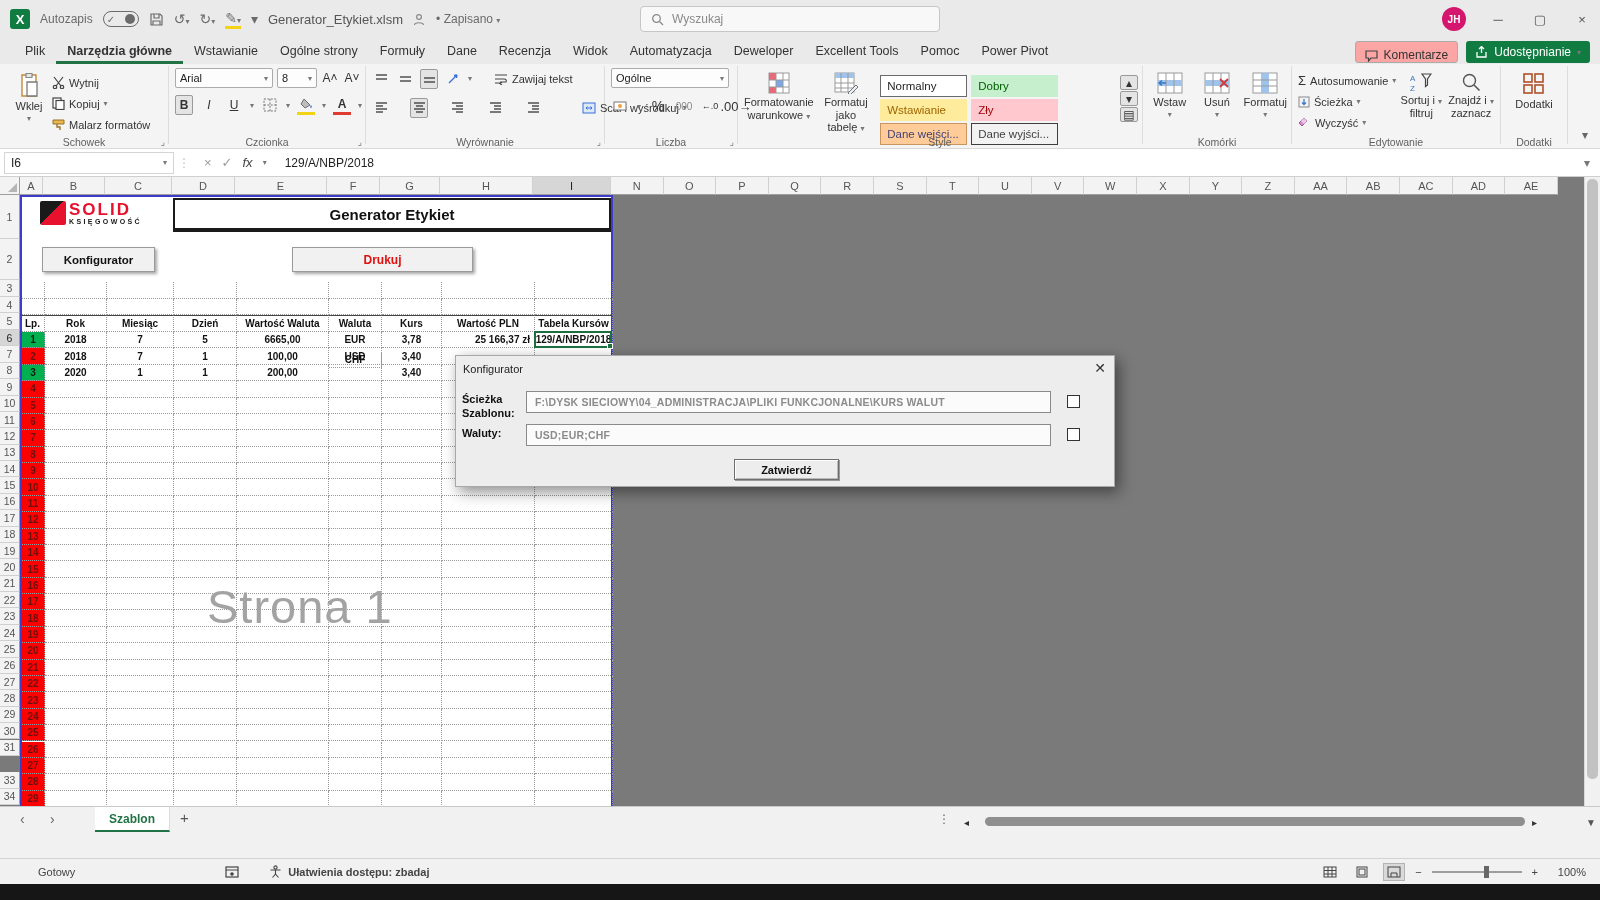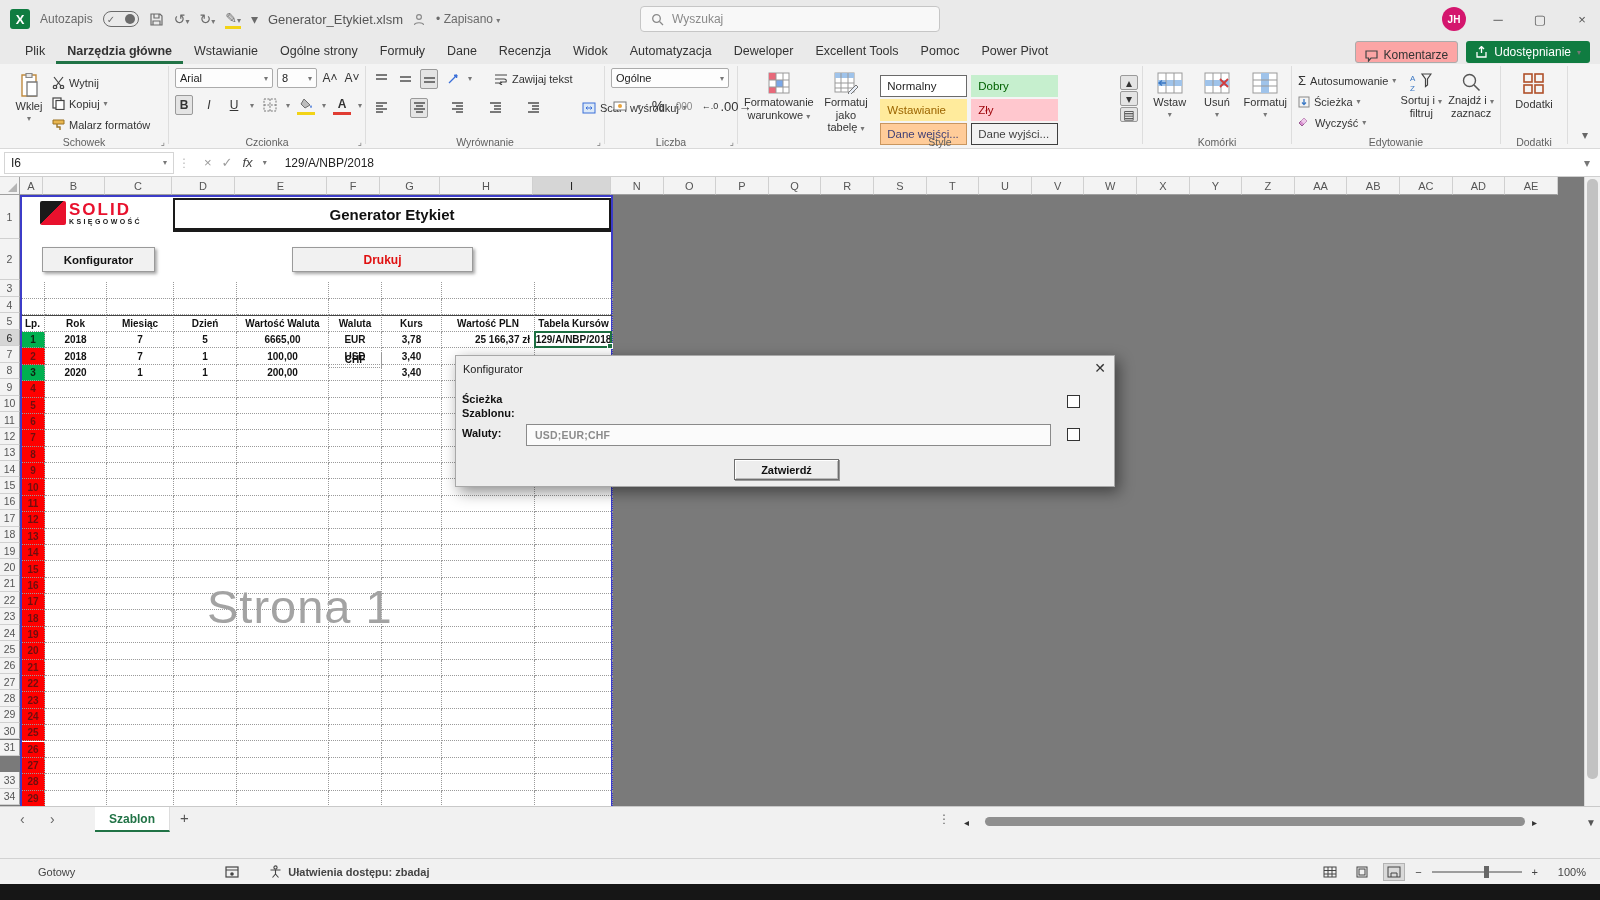--- a/index.html
+++ b/index.html
@@ -975,20 +975,21 @@
 
     <div id="vscroll">
         <div class="thumb"></div>
       </div>
   </div>
 
   <div id="dialog">
     <div id="dlg-title">Konfigurator</div>
     <div id="dlg-close">✕</div>
     <div class="dlg-label" style="top:37px">Ścieżka Szablonu:</div>
+    <div class="dlg-input" style="top:35px">F:\DYSK SIECIOWY\04_ADMINISTRACJA\PLIKI FUNKCJONALNE\KURS WALUT</div>
     <div class="dlg-check" style="top:39px"></div>
     <div class="dlg-label" style="top:71px">Waluty:</div>
     <div class="dlg-input" style="top:68px">USD;EUR;CHF</div>
     <div class="dlg-check" style="top:72px"></div>
     <div id="dlg-submit">Zatwierdź</div>
   </div>
 
   <div id="tabbar">
     <span class="navarr" style="left:20px">‹</span>
     <span class="navarr" style="left:50px">›</span>

